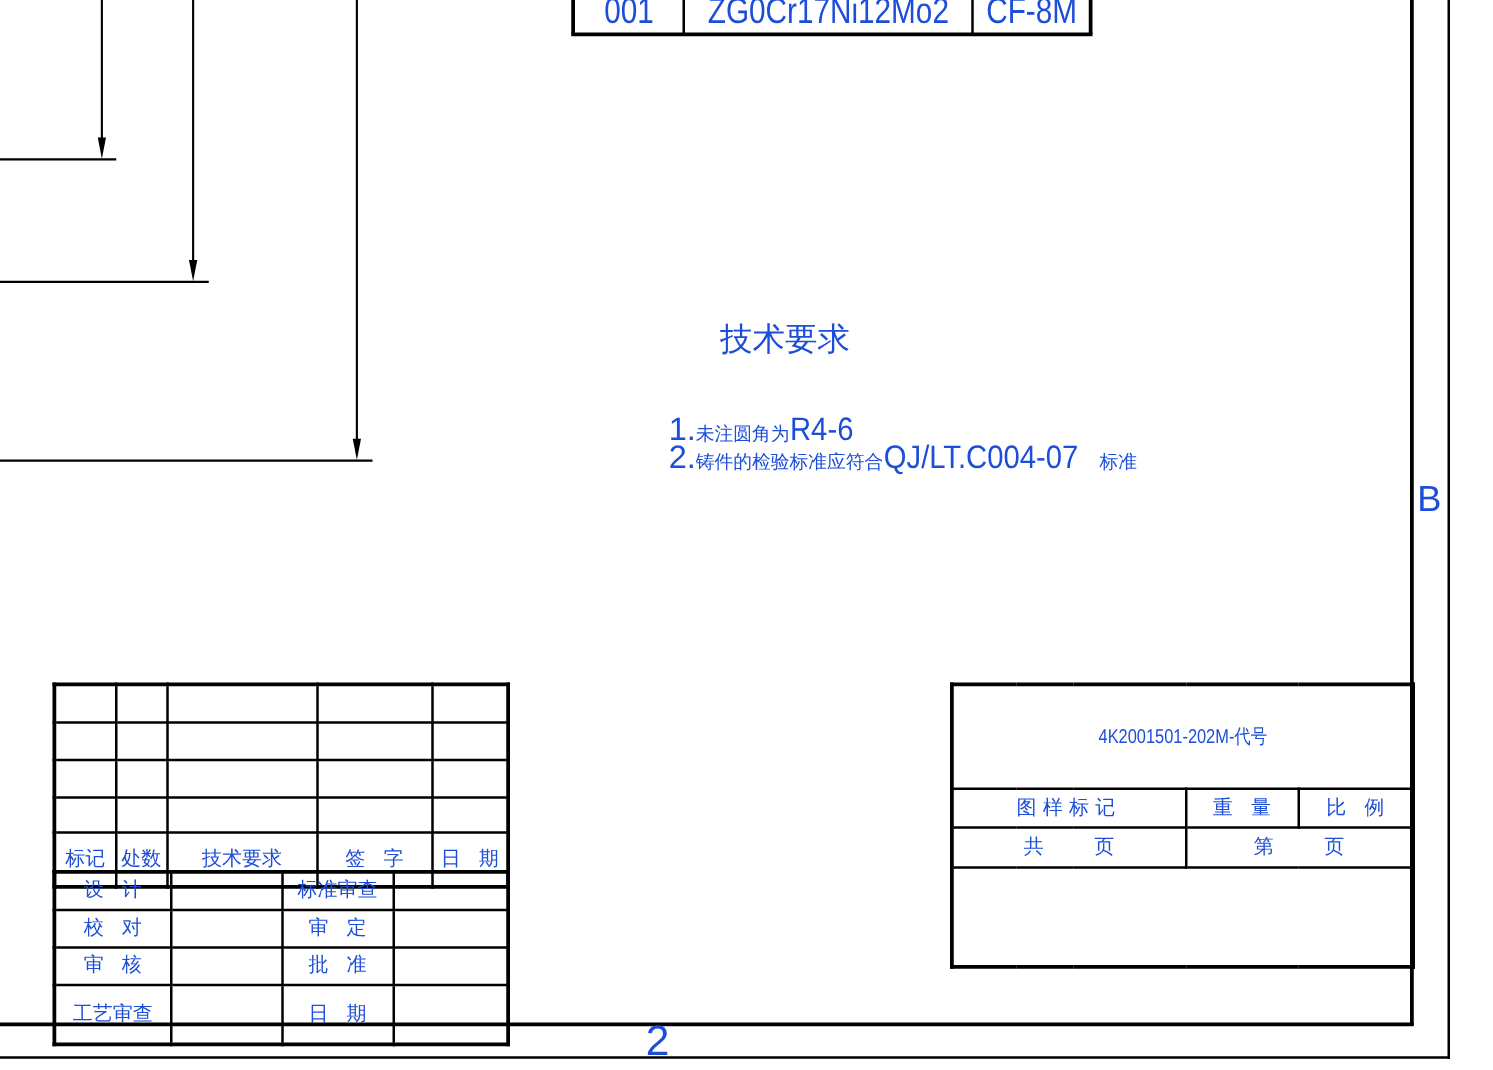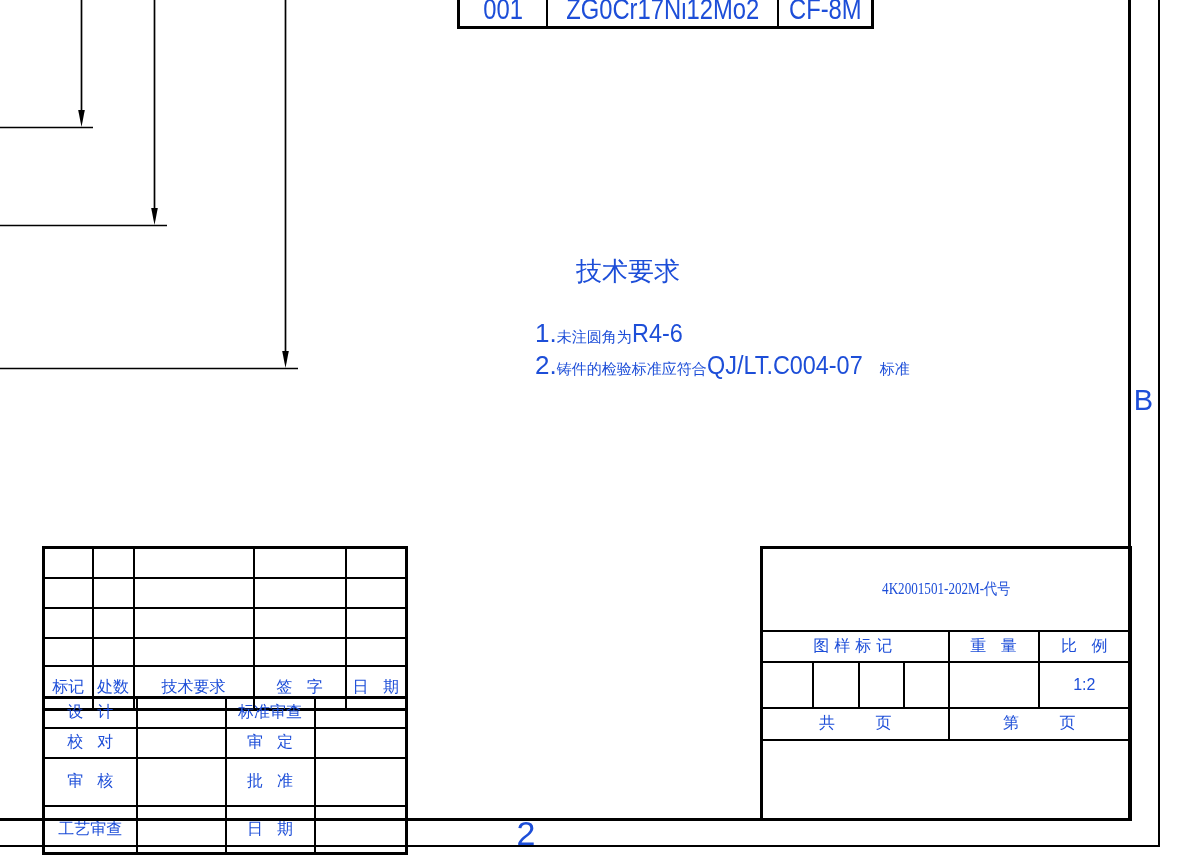--- a/index.html
+++ b/index.html
@@ -21,21 +21,21 @@
   .seg-big{font-size:26px;display:inline-block;transform:scaleX(0.9);transform-origin:left bottom;}
   
   table.tb{border-collapse:collapse;table-layout:fixed;position:absolute;border:3px solid #000;}
   table.tb td{border:2px solid #000;padding:0;text-align:center;vertical-align:middle;
               font-size:16px;overflow:hidden;white-space:nowrap;}
   .sp1{word-spacing:10px;}
   .sp2{word-spacing:36px;}
   .ls1{letter-spacing:5px;}
   .title-cell{font-size:25px;white-space:pre;}
   .note-cell{font-size:31px;letter-spacing:3px;}
-  .dwgno-cell{font-size:31px;font-family:Liberation Serif, serif;}
+  .dwgno-cell{font-size:31px;}
   .scaleval-cell{font-size:19px;}
   
   .zone{position:absolute;display:flex;align-items:center;justify-content:center;}
   .zone-b{left:1128px;top:382px;width:31px;height:36px;font-size:29px;}
   .zone-2{left:500px;top:813px;width:52px;height:40px;font-size:34px;}
 </style>
 </head>
 <body>
 
 <div class="canvas">
@@ -70,21 +70,21 @@
     <div class="mt-cell" style="left:548px;width:229px;">
       <span class="narrow">ZG0Cr17Ni12Mo2</span>
     </div>
     <div class="mt-cell" style="left:779px;width:92px;">
       <span class="narrow">CF-8M</span>
     </div>
   </div>
 
   <div>
     <div class="tech-title">技术要求</div>
-    <div class="tech-line" style="top:318px;">
+    <div class="tech-line" style="top:328px;">
       <span class="seg-num">1.</span><span class="seg-small">未注圆角为</span><span class="seg-big">R4-6</span><span class="seg-small"></span>
     </div>
     <div class="tech-line" style="top:350px;">
       <span class="seg-num">2.</span><span class="seg-small">铸件的检验标准应符合</span><span class="seg-big">QJ/LT.C004-07</span><span class="seg-small">标准</span>
     </div>
   </div>
 
   <table class="tb" style="left:42px;top:546px;width:363px;">
     <colgroup>
         <col style="width:49px">
@@ -125,41 +125,41 @@
     <tr style="height:44px">
       <td>标记</td>
       <td>处数</td>
       <td>技术要求</td>
       <td class="sp1">签 字</td>
       <td class="sp1">日 期</td>
     </tr>
   </tbody>
     </table>
 
-  <table class="tb" style="left:42px;top:696px;width:363px;font-family:Liberation Serif, serif;">
+  <table class="tb" style="left:42px;top:696px;width:363px;">
     <colgroup>
         <col style="width:93px">
         <col style="width:89px">
         <col style="width:89px">
         <col style="width:92px">
       </colgroup>
     <tbody>
         <tr style="height:30px">
       <td class="sp1">设 计</td>
       <td></td>
       <td>标准审查</td>
       <td></td>
     </tr>
     <tr style="height:30px">
       <td class="sp1">校 对</td>
       <td></td>
       <td class="sp1">审 定</td>
       <td></td>
     </tr>
-    <tr style="height:48px">
+    <tr style="height:30px">
       <td class="sp1">审 核</td>
       <td></td>
       <td class="sp1">批 准</td>
       <td></td>
     </tr>
     <tr style="height:48px">
       <td>工艺审查</td>
       <td></td>
       <td class="sp1">日 期</td>
       <td></td>
@@ -179,28 +179,20 @@
       </colgroup>
     <tbody>
         <tr style="height:83px">
       <td colspan="6" class="dwgno-cell"><span class="narrow">4K2001501-202M-代号</span></td>
     </tr>
     <tr style="height:31px">
       <td colspan="4" class="ls1">图样标记</td>
       <td class="sp1">重 量</td>
       <td class="sp1">比 例</td>
     </tr>
-    <tr style="height:46px">
-      <td></td>
-      <td></td>
-      <td></td>
-      <td></td>
-      <td></td>
-      <td class="scaleval-cell">1:2</td>
-    </tr>
     <tr style="height:32px">
       <td colspan="4" class="sp2">共 页</td>
       <td colspan="2" class="sp2">第 页</td>
     </tr>
     <tr style="height:80px">
       <td colspan="6"></td>
     </tr>
   </tbody>
     </table>
 

